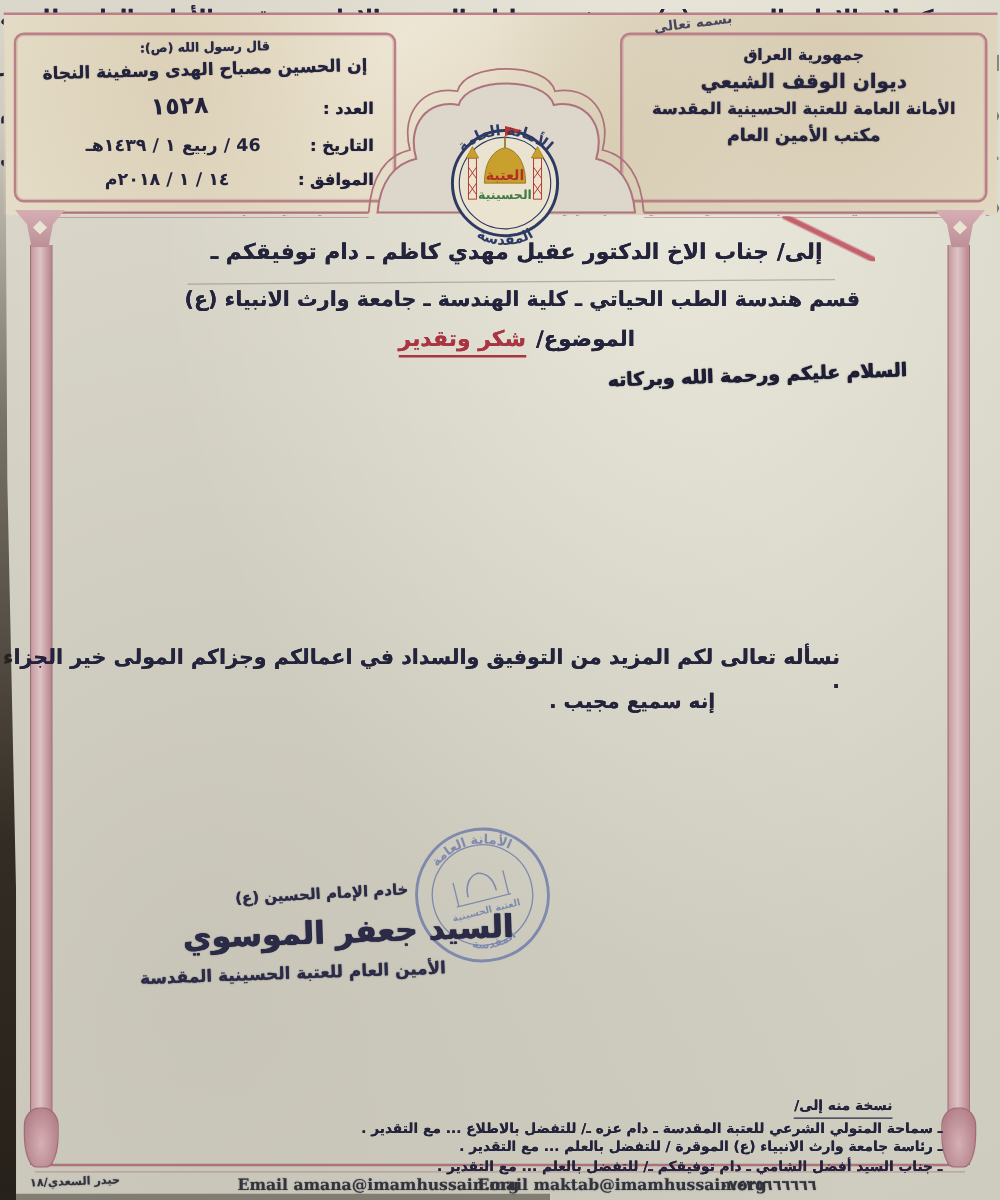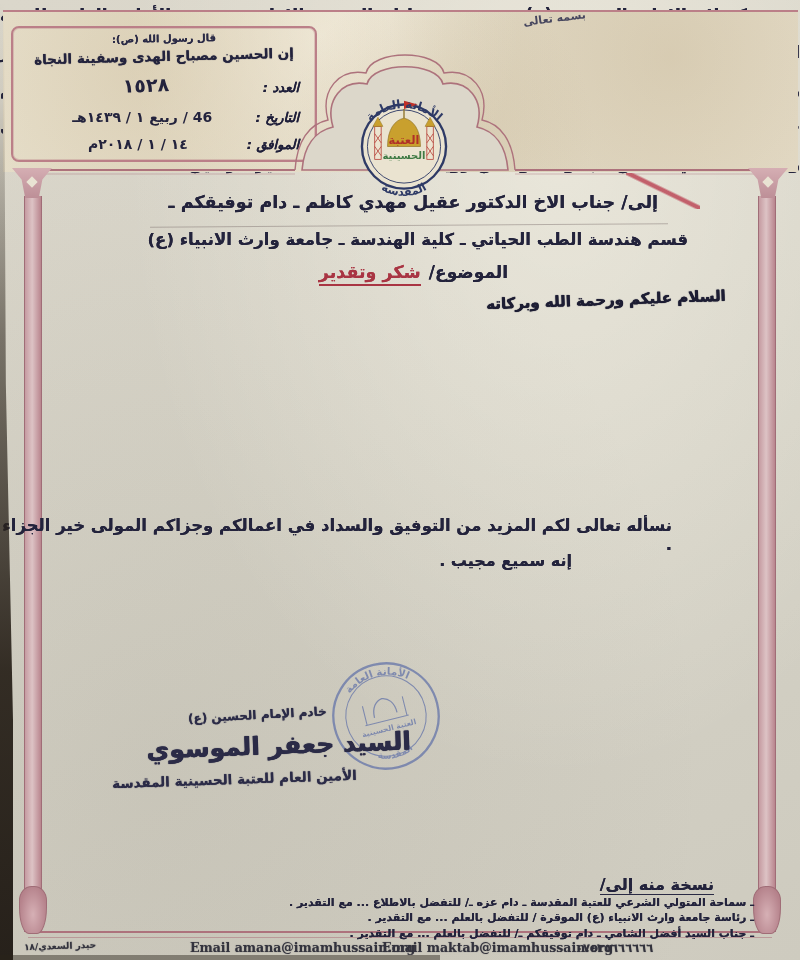--- a/index.html
+++ b/index.html
@@ -25,21 +25,21 @@
       radial-gradient(circle at 55% 75%, rgba(184,162,120,.22), transparent 34%),
       radial-gradient(circle at 84% 28%, rgba(176,154,112,.26), transparent 42%),
       radial-gradient(circle at 40% 15%, rgba(255,250,238,.5), transparent 40%),
       linear-gradient(100deg,#e9e2cf,#e2dac6 55%,#e7dfcc);}
   .hdr-box{position:absolute;top:14px;height:132px;border:2px solid #bb7f88;border-radius:8px;box-shadow:inset 0 0 0 1px rgba(187,127,136,.35);}
   .hdr-left{left:8px;width:302px;color:#23233d;}
   .hdr-right{right:8px;width:290px;color:#23233d;text-align:center;}
   .hadith1{position:absolute;top:5px;width:100%;text-align:center;font-size:10px;font-weight:bold;color:#2a2a46;transform:rotate(-1deg);text-shadow:0 0 .6px #2a2a46;}
   .hadith2{position:absolute;top:20px;width:100%;text-align:center;font-size:13.5px;font-weight:bold;color:#23233d;transform:rotate(-1.5deg);text-shadow:0 0 .8px #23233d;}
   .hdr-row{position:absolute;right:0;left:0;display:flex;direction:rtl;align-items:baseline;padding:0 16px;font-weight:bold;}
-  .hdr-row .lbl{font-size:13px;color:#1f1f3a;text-shadow:0 0 .6px #1f1f3a;white-space:nowrap;font-style:italic;}
+  .hdr-row .lbl{font-size:13px;color:#1f1f3a;text-shadow:0 0 .6px #1f1f3a;white-space:nowrap;}
   .hdr-row .val{flex:1;text-align:center;font-size:14px;color:#23233d;}
   .row-num{top:46px;}  .row-num .val{font-size:19px;transform:rotate(-2deg);letter-spacing:2px;}
   .row-date{top:81px;} .row-match{top:108px;}
   .hdr-right .r1{margin-top:8px;font-size:12.5px;font-weight:bold;text-shadow:0 0 .7px #23233d;}
   .hdr-right .r2{margin-top:4px;font-size:16px;font-weight:bold;text-shadow:0 0 1px #23233d;}
   .hdr-right .r3{margin-top:6px;font-size:13px;font-weight:bold;text-shadow:0 0 .9px #23233d;}
   .hdr-right .r4{margin-top:6px;font-size:14px;font-weight:bold;text-shadow:0 0 1px #23233d;}
   .bismillah{position:absolute;top:12px;right:214px;z-index:3;font-size:11px;font-weight:bold;color:#46465e;transform:rotate(-7deg);}
 
   .hdr-svg{position:absolute;left:0;top:0;width:800px;height:230px;z-index:2;pointer-events:none;}
@@ -81,21 +81,21 @@
   .closing2{top:551px;right:228px;font-size:16px;text-shadow:0 0 .4px #23233c;}
 
   
   .sig-pre{top:708px;left:188px;font-size:12px;color:#2b2b47;transform:rotate(-3deg);text-shadow:0 0 .9px #2b2b47;z-index:4;}
   .sig-name{top:731px;left:146px;font-size:25px;color:#2b2b47;transform:rotate(-2deg);text-shadow:0 0 1px #2b2b47,.7px 0 0 #2b2b47;z-index:4;}
   .sig-title{top:771px;left:112px;font-size:13.5px;color:#2b2b47;transform:rotate(-2deg);text-shadow:0 0 1px #2b2b47;z-index:4;}
   .stamp{position:absolute;left:328px;top:658px;width:116px;height:116px;z-index:3;opacity:.82;transform:rotate(-14deg);}
 
   
   .cc{top:877px;right:46px;width:430px;font-size:11px;line-height:15.5px;text-align:right;z-index:4;}
-  .cc-header{display:inline-block;margin-right:40px;border-bottom:1.5px solid #2a2a44;padding-bottom:1px;font-size:16px;text-shadow:0 0 .5px #23233c;}
+  .cc-header{display:inline-block;margin-right:40px;border-bottom:1.5px solid #2a2a44;padding-bottom:1px;font-size:11px;text-shadow:0 0 .5px #23233c;}
   .cc-item{white-space:nowrap;text-shadow:0 0 .4px #23233c;}
   .footer-item{position:absolute;z-index:4;font-weight:bold;color:#33333d;text-shadow:0 0 1.1px rgba(40,40,55,.55);}
   .f-note{left:24px;top:941px;font-size:9px;transform:rotate(-2deg);direction:rtl;}
   .f-elabel{left:120px;top:945px;font-size:8.5px;color:#4c4c66;direction:rtl;margin-top:35px;}
   .f-email1{left:190px;top:940px;font-size:12.5px;font-family:"DejaVu Serif",serif;}
   .f-email2{left:382px;top:940px;font-size:12.5px;font-family:"DejaVu Serif",serif;}
   .f-phone1{left:576px;top:941px;font-size:11.5px;direction:rtl;}
   .f-phone2{left:668px;top:985px;font-size:10px;direction:rtl;}
   svg text{font-family:"DejaVu Sans",sans-serif;}
 </style>
@@ -113,20 +113,26 @@
         <span class="val">١٥٢٨</span>
       </div>
       <div class="hdr-row row-date">
         <span class="lbl">التاريخ :</span>
         <span class="val">46 / ربيع ١ / ١٤٣٩هـ</span>
       </div>
       <div class="hdr-row row-match">
         <span class="lbl">الموافق :</span>
         <span class="val">١٤ / ١ / ٢٠١٨م</span>
       </div>
+    </div>
+    <div class="hdr-box hdr-right">
+      <div class="r1">جمهورية العراق</div>
+      <div class="r2">ديوان الوقف الشيعي</div>
+      <div class="r3">الأمانة العامة للعتبة الحسينية المقدسة</div>
+      <div class="r4">مكتب الأمين العام</div>
     </div>
   </div>
   <div class="bismillah">بسمه تعالى</div>
 
   <svg class="hdr-svg" viewBox="0 0 800 230">
     <path d="M302,170 C304,146 315,131 333,127 C325,100 342,79 367,84 C373,61 437,61 443,84 C468,79 485,100 477,127 C495,131 506,146 508,170 Z" fill="#dcd7ca" stroke="#ad727c" stroke-width="1.6"></path>
     <path d="M295,170 C297,141 309,124 328,120 C320,90 339,68 366,73 C372,49 438,49 444,73 C471,68 490,90 482,120 C501,124 513,141 515,170" fill="none" stroke="#ad727c" stroke-width="1.4"></path>
     <path d="M22,170 H295 M515,170 H780" stroke="#ad727c" stroke-width="1.8" fill="none"></path>
     <path d="M22,174 H295 M515,174 H780" stroke="#ad727c" stroke-width=".8" opacity=".55" fill="none"></path>
   </svg>

